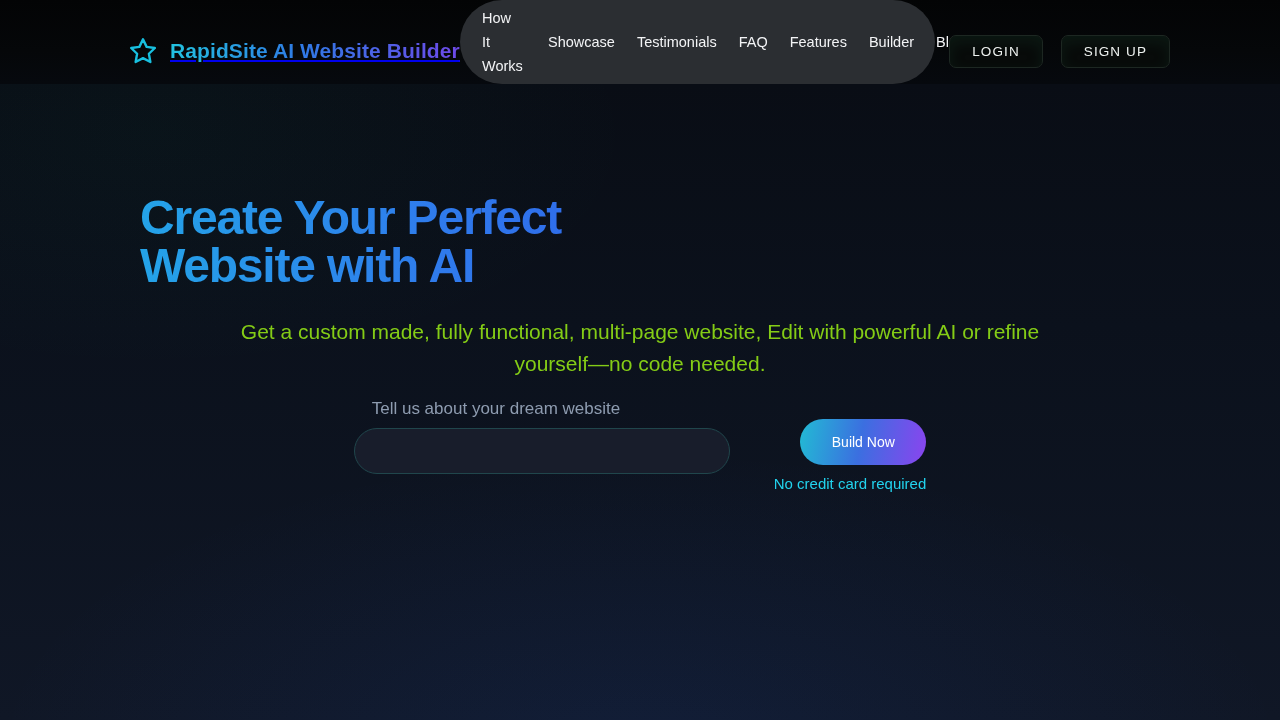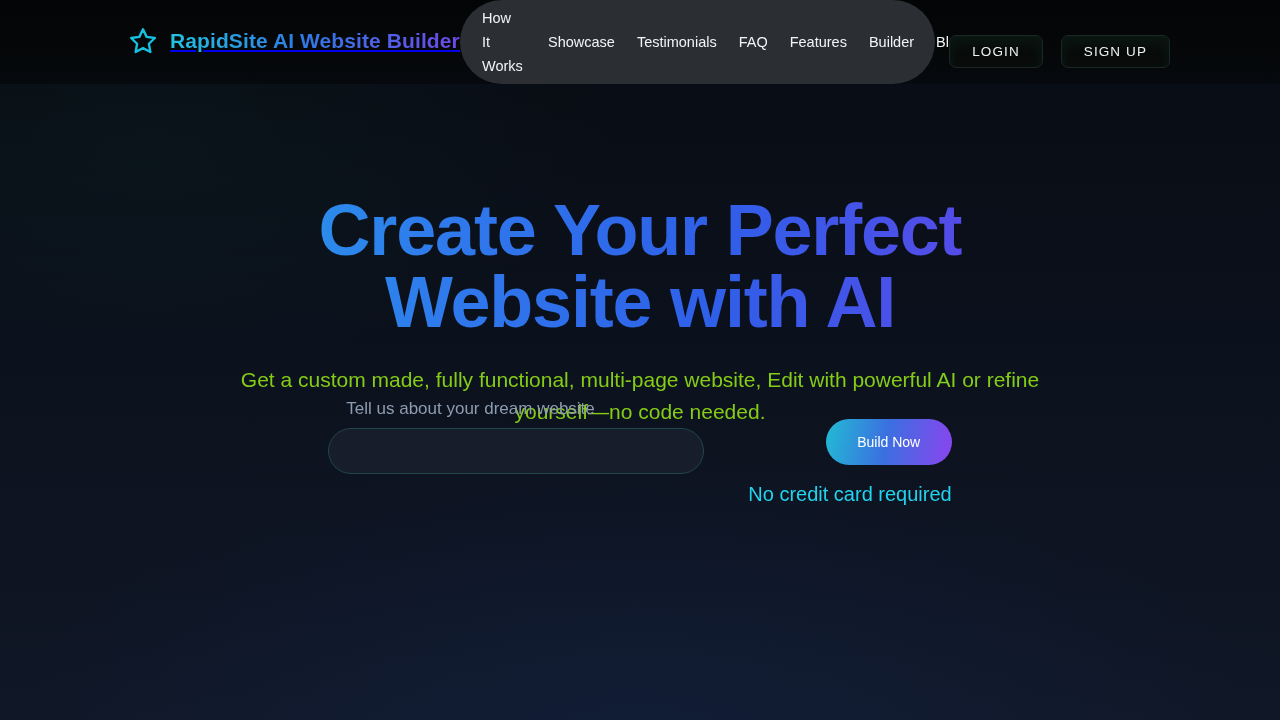--- a/index.html
+++ b/index.html
@@ -22,21 +22,21 @@
   }
 
   
   .header {
     position:absolute; left:0; top:0; width:1280px; height:84px;
     background:linear-gradient(180deg,#030405 0%,#050709 60%,#06090e 100%);
     z-index:5;
   }
 
   .brand {
-    position:absolute; left:128px; top:26px;
+    position:absolute; left:128px; top:36px;
     display:flex; align-items:center; gap:12px;
   }
   .star-icon { width:30px; height:30px; display:block; }
   .brand-text {
     font-size:21px; font-weight:bold; letter-spacing:.1px;
     background:linear-gradient(90deg,#22c3e0 0%,#2f7ae5 45%,#6d49e8 100%);
     -webkit-background-clip:text; background-clip:text;
     -webkit-text-fill-color:transparent; color:transparent;
     white-space:nowrap;
   }
@@ -62,22 +62,22 @@
     color:#eef2f0; font-size:13.5px; letter-spacing:1.1px;
     display:flex; align-items:center; justify-content:center;
     box-shadow:inset 0 6px 14px rgba(28,90,60,.18);
     cursor:pointer; white-space:nowrap;
   }
 
   
   .hero { position:absolute; left:0; top:84px; width:1280px; }
 
   .headline {
-    margin-top:110px; text-align:center;
-    font-size:72px; font-weight:bold; line-height:1.0; letter-spacing:-1.2px;
+    margin-top:110px; text-align:left;
+    font-size:48px; font-weight:bold; line-height:1.0; letter-spacing:-1.2px;
     background:linear-gradient(90deg,#1fb6e6 0%,#2f7bec 34%,#2f5fe8 56%,#6d3fe8 88%,#7c3aed 100%);
     -webkit-background-clip:text; background-clip:text;
     -webkit-text-fill-color:transparent; color:transparent;
     padding:0 140px;
   }
 
   .subhead {
     margin-top:26px; text-align:center;
     color:#84cc16; font-size:21px; line-height:32px;
     padding:0 206px;
@@ -100,21 +100,21 @@
   }
   .field-input::placeholder { color:#596678; }
 
   .cta-col { padding-top:20px; display:flex; flex-direction:column; align-items:flex-end; }
   .cta-btn {
     width:126px; height:46px; border:none; border-radius:26px;
     background:linear-gradient(100deg,#22bbd4 0%,#3b6fe0 48%,#8b44ef 100%);
     color:#fff; font-size:14px; font-family:"Liberation Sans", sans-serif;
     cursor:pointer; display:flex; align-items:center; justify-content:center;
   }
-  .cta-note { margin-top:18px; color:#22d3ee; font-size:20px; white-space:nowrap; }
+  .cta-note { margin-top:10px; color:#22d3ee; font-size:15px; white-space:nowrap; }
 </style>
 </head>
 <body>
 
 <div class="page">
 
   <div class="hero-bg"></div>
 
   <header class="header">
 

